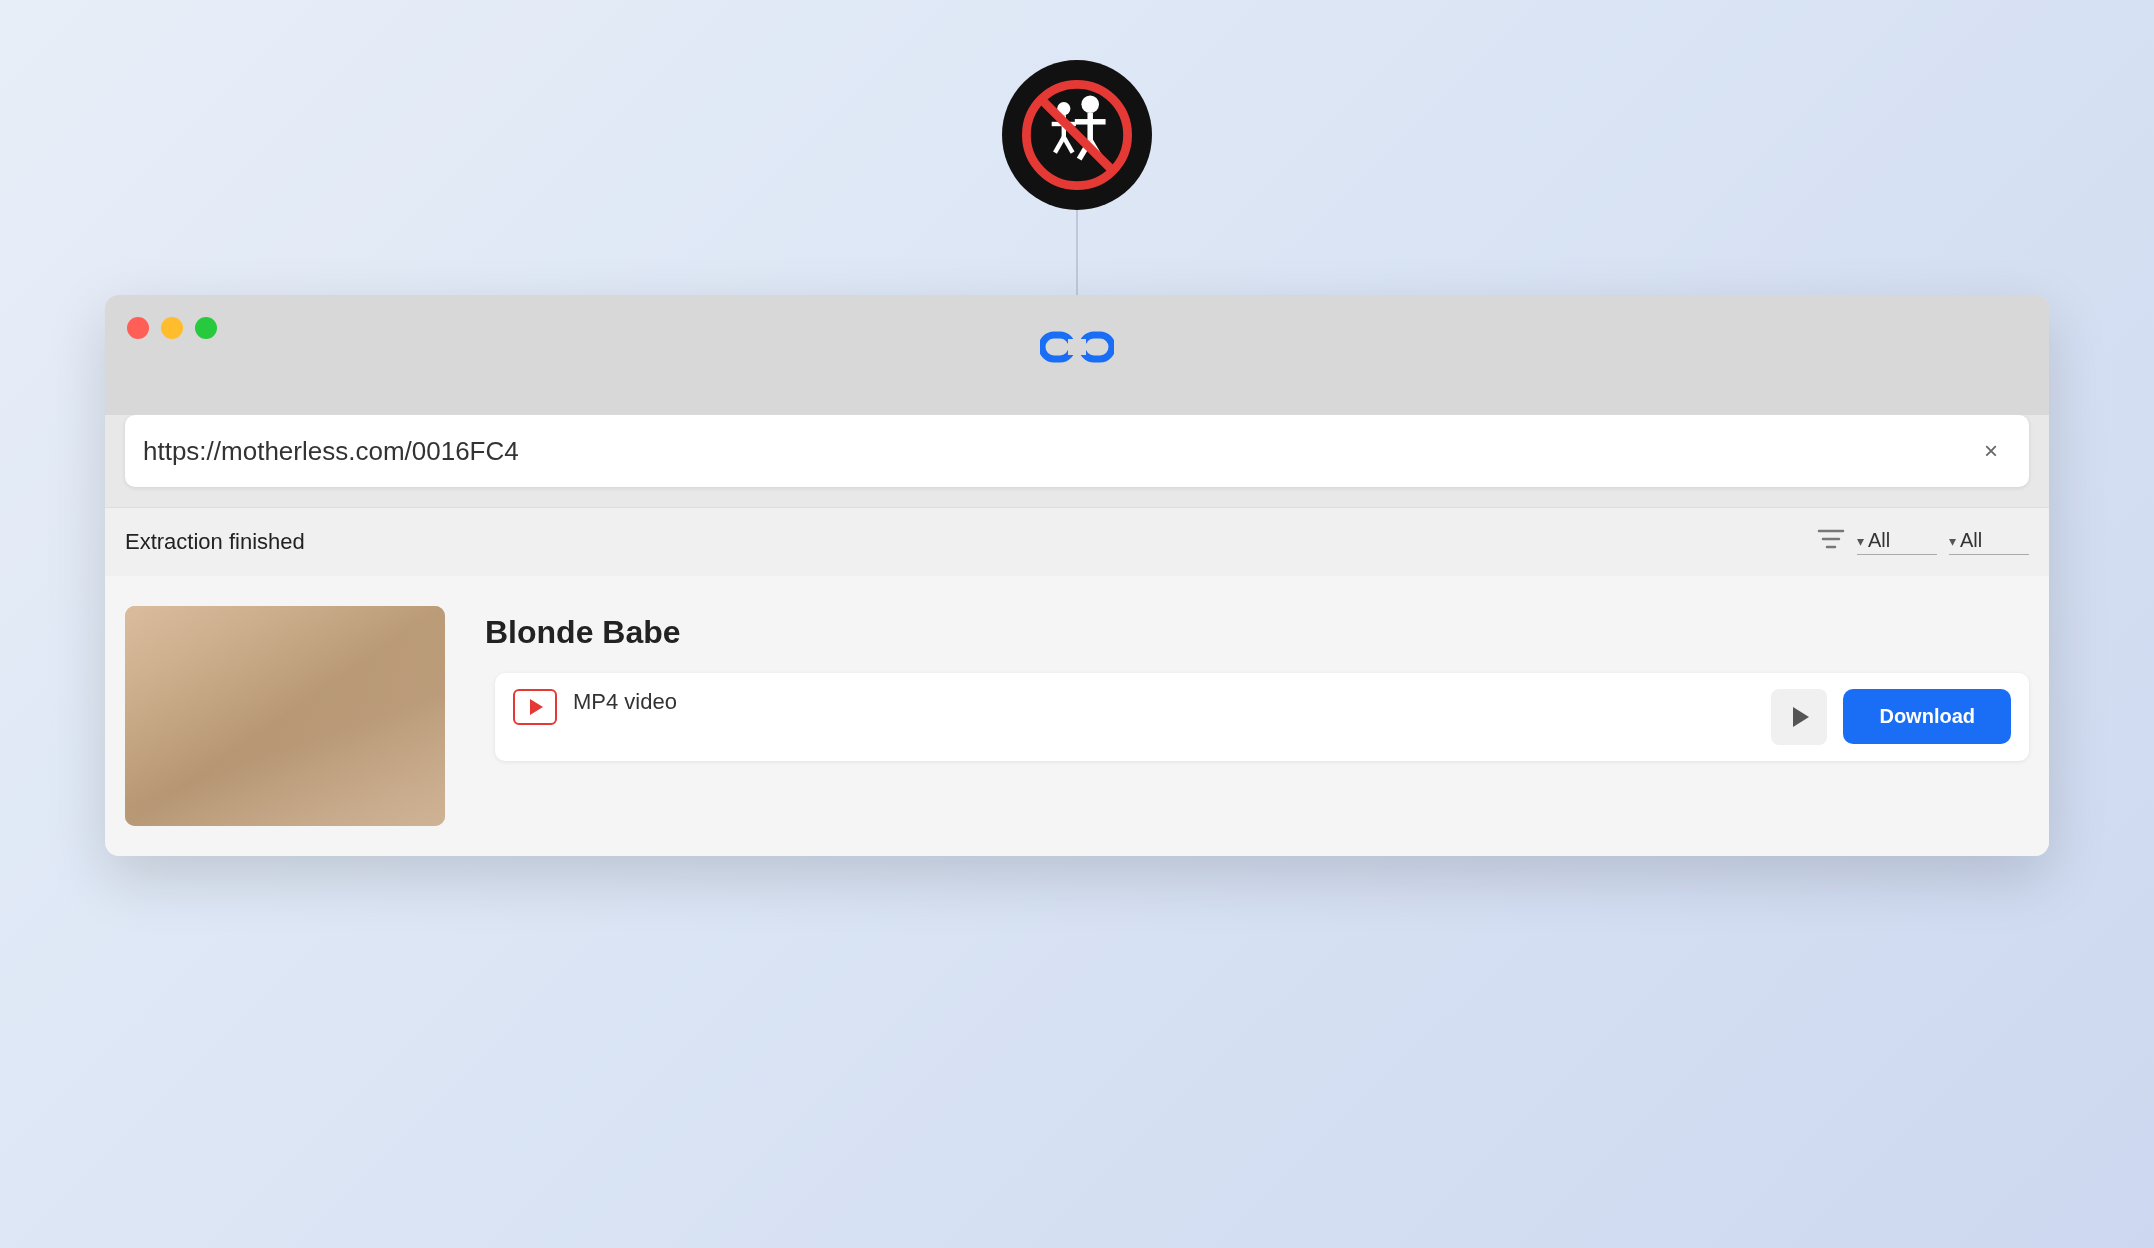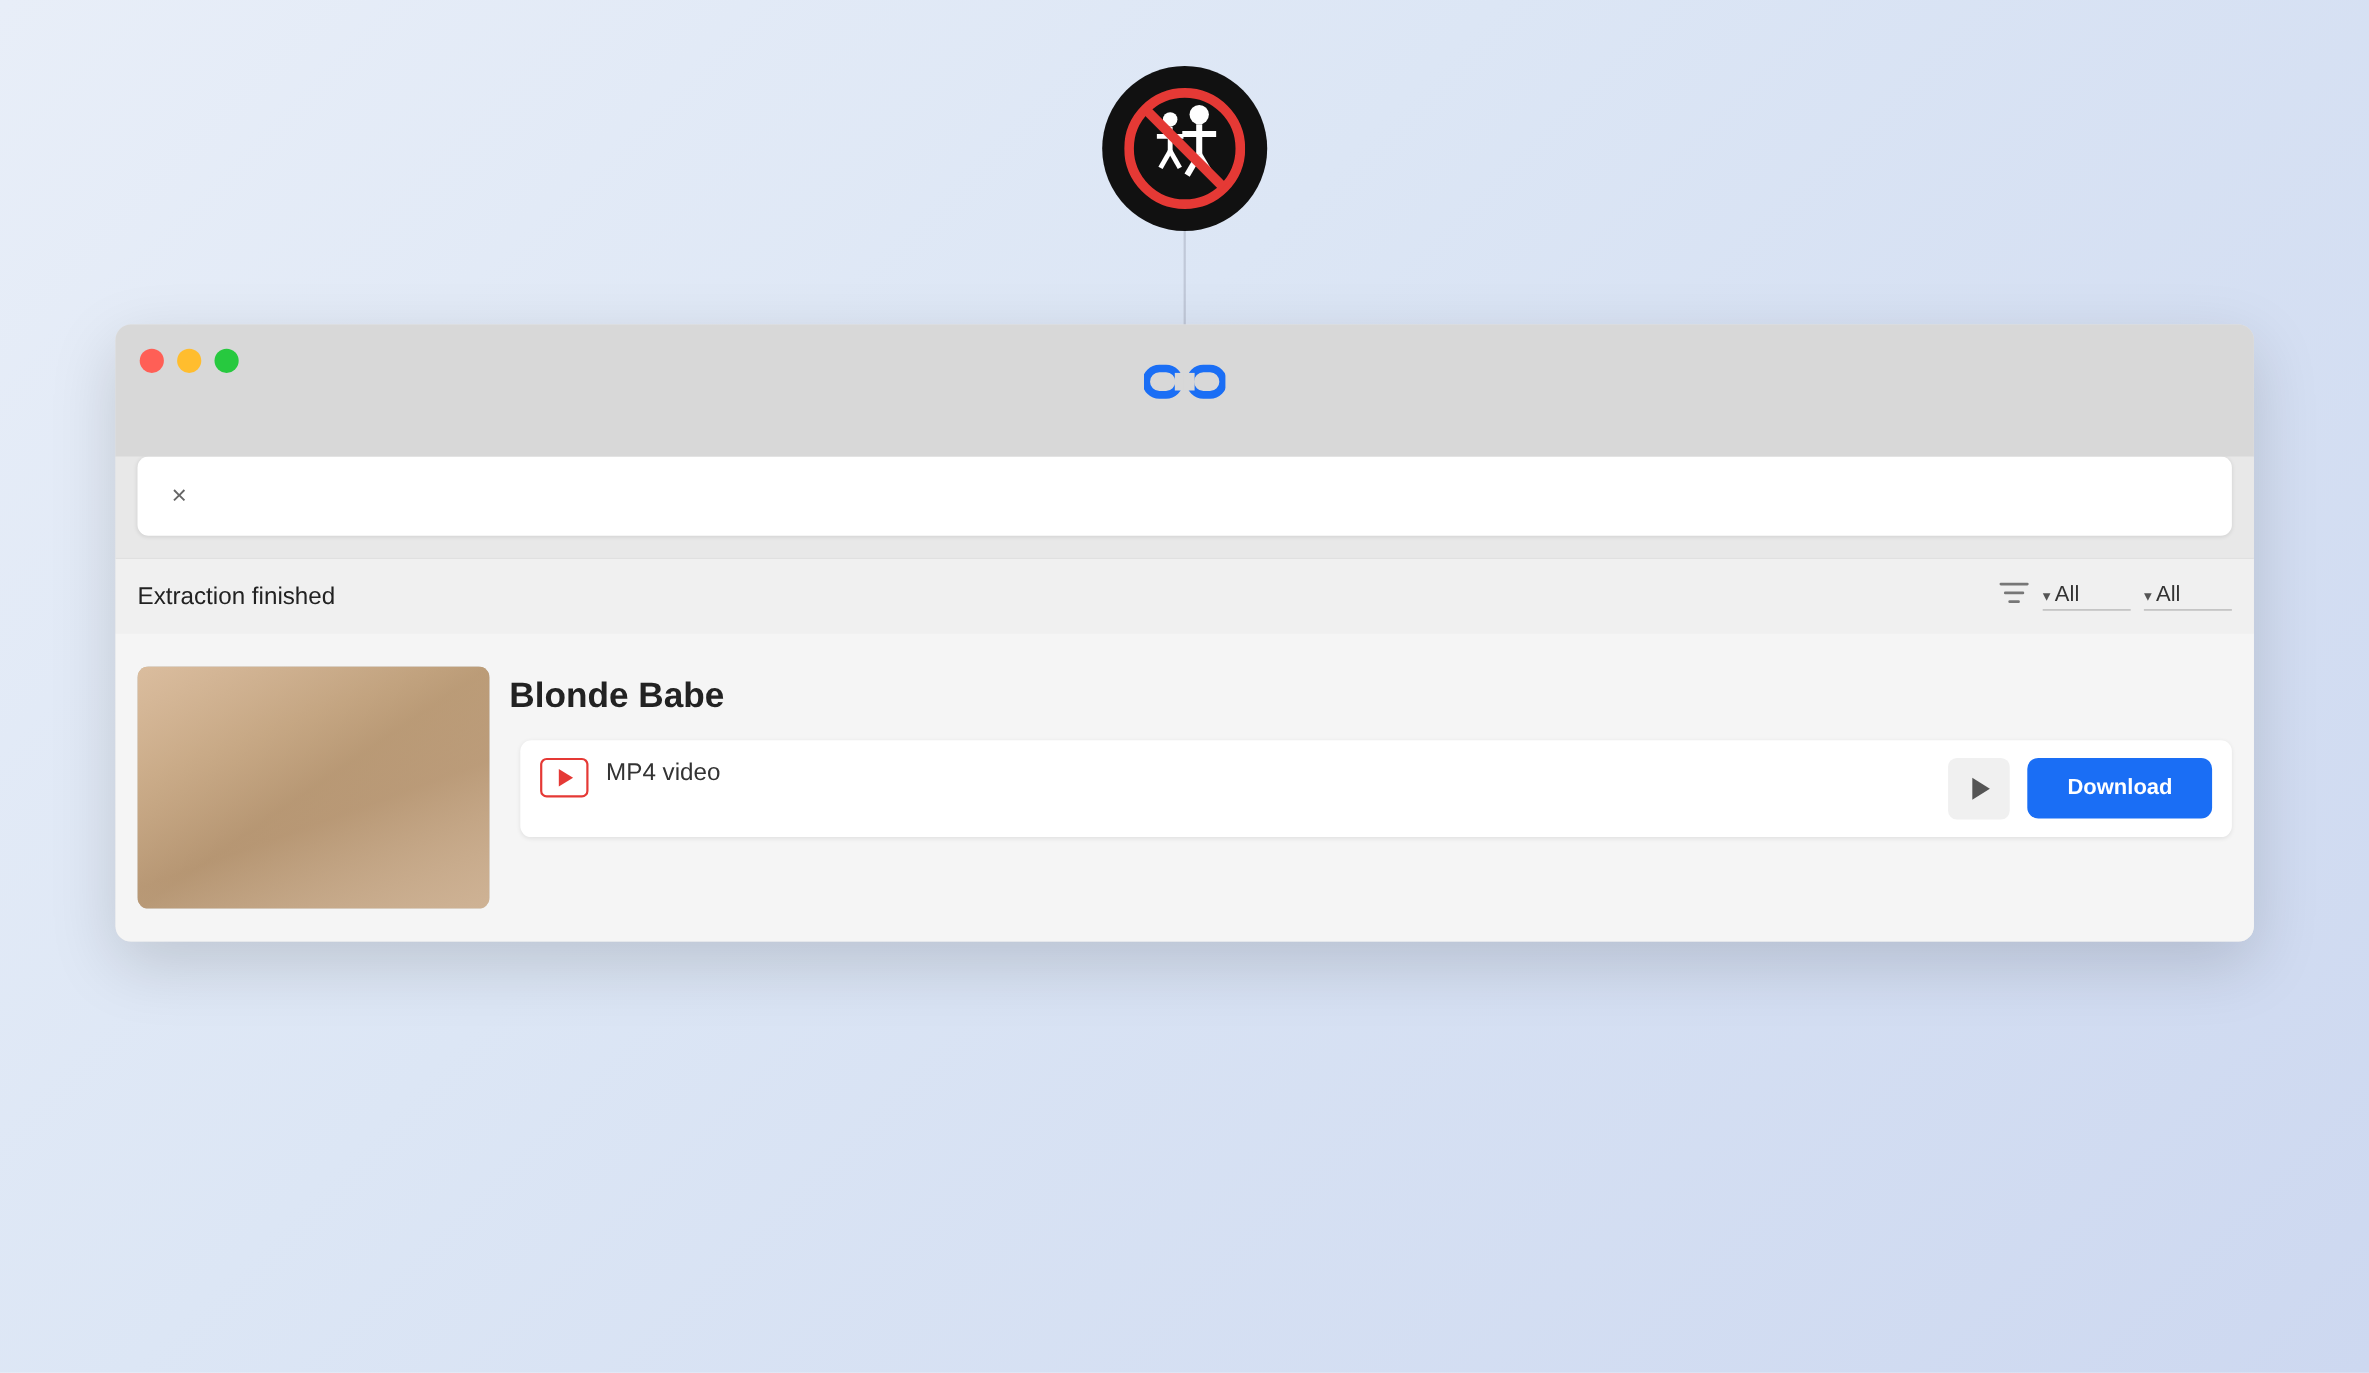--- a/index.html
+++ b/index.html
@@ -175,21 +175,21 @@
     
     .content-area {
       background: #f5f5f5;
       padding: 30px 20px;
       border-radius: 0 0 14px 14px;
     }
 
     .media-item {
       display: flex;
       align-items: flex-start;
-      gap: 18px;
+      gap: 40px;
     }
 
     .media-thumbnail {
       width: 320px;
       height: 220px;
       border-radius: 10px;
       overflow: hidden;
       background: #ccc;
       flex-shrink: 0;
     }
@@ -348,20 +348,21 @@
 
         <rect x="28" y="14" width="10" height="16" fill="#d8d8d8"></rect>
 
         <rect x="36" y="14" width="10" height="16" fill="#d8d8d8"></rect>
       </svg>
     </div>
   </div>
 
   <div class="url-bar-container">
     <div class="url-bar">
+      <input class="url-input" type="text" value="https://motherless.com/0016FC4" style="">
       <button class="url-clear-btn">
         <span>×</span>
       </button>
     </div>
   </div>
 
   <div class="extraction-bar">
     <span class="extraction-status">Extraction finished</span>
     <span class="filter-icon">
       <svg width="28" height="26" viewBox="0 0 28 26" xmlns="http://www.w3.org/2000/svg">

